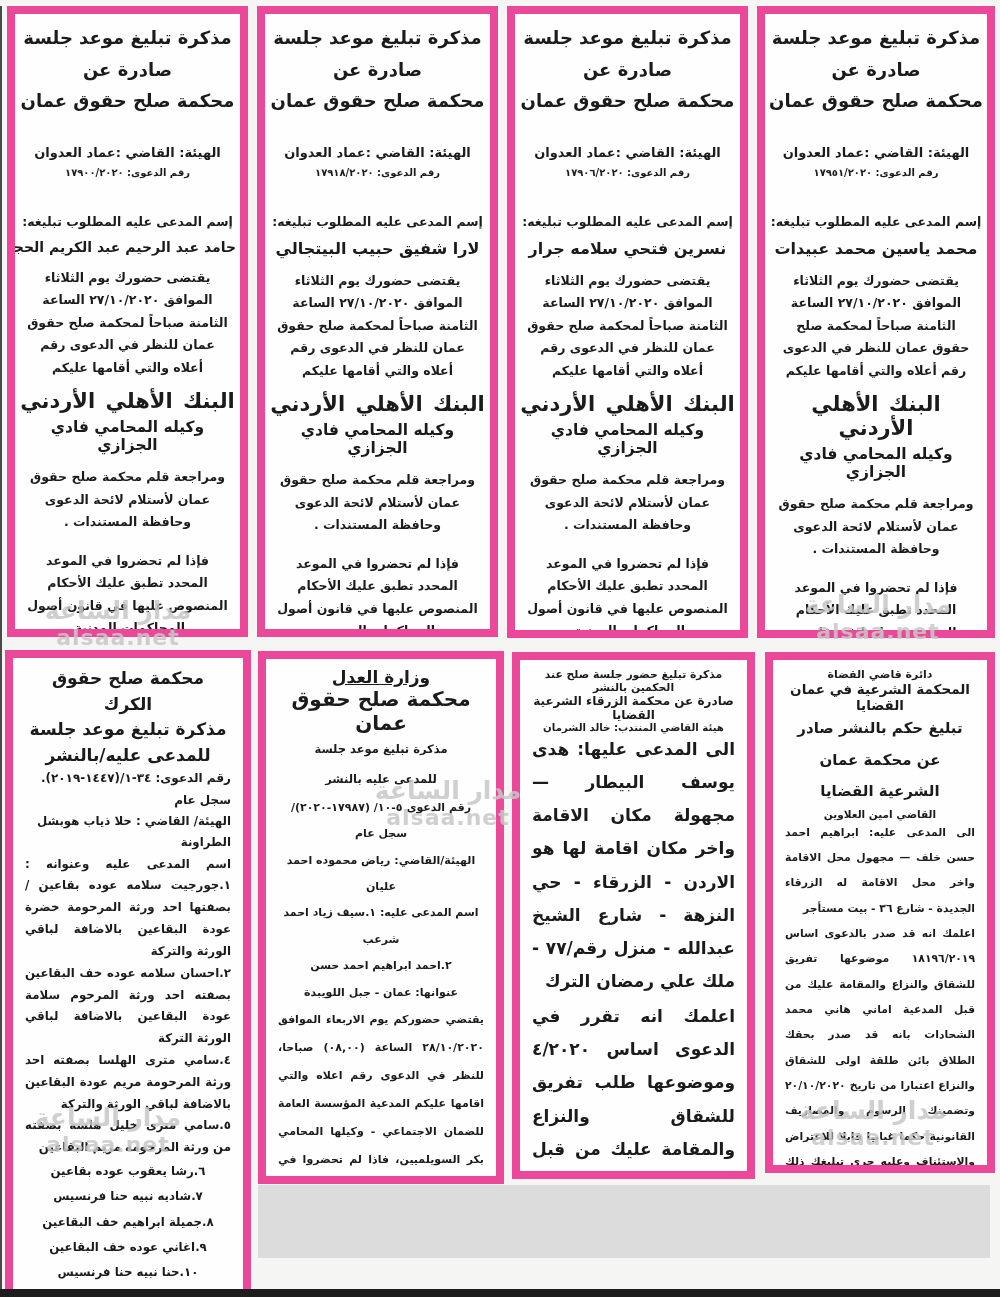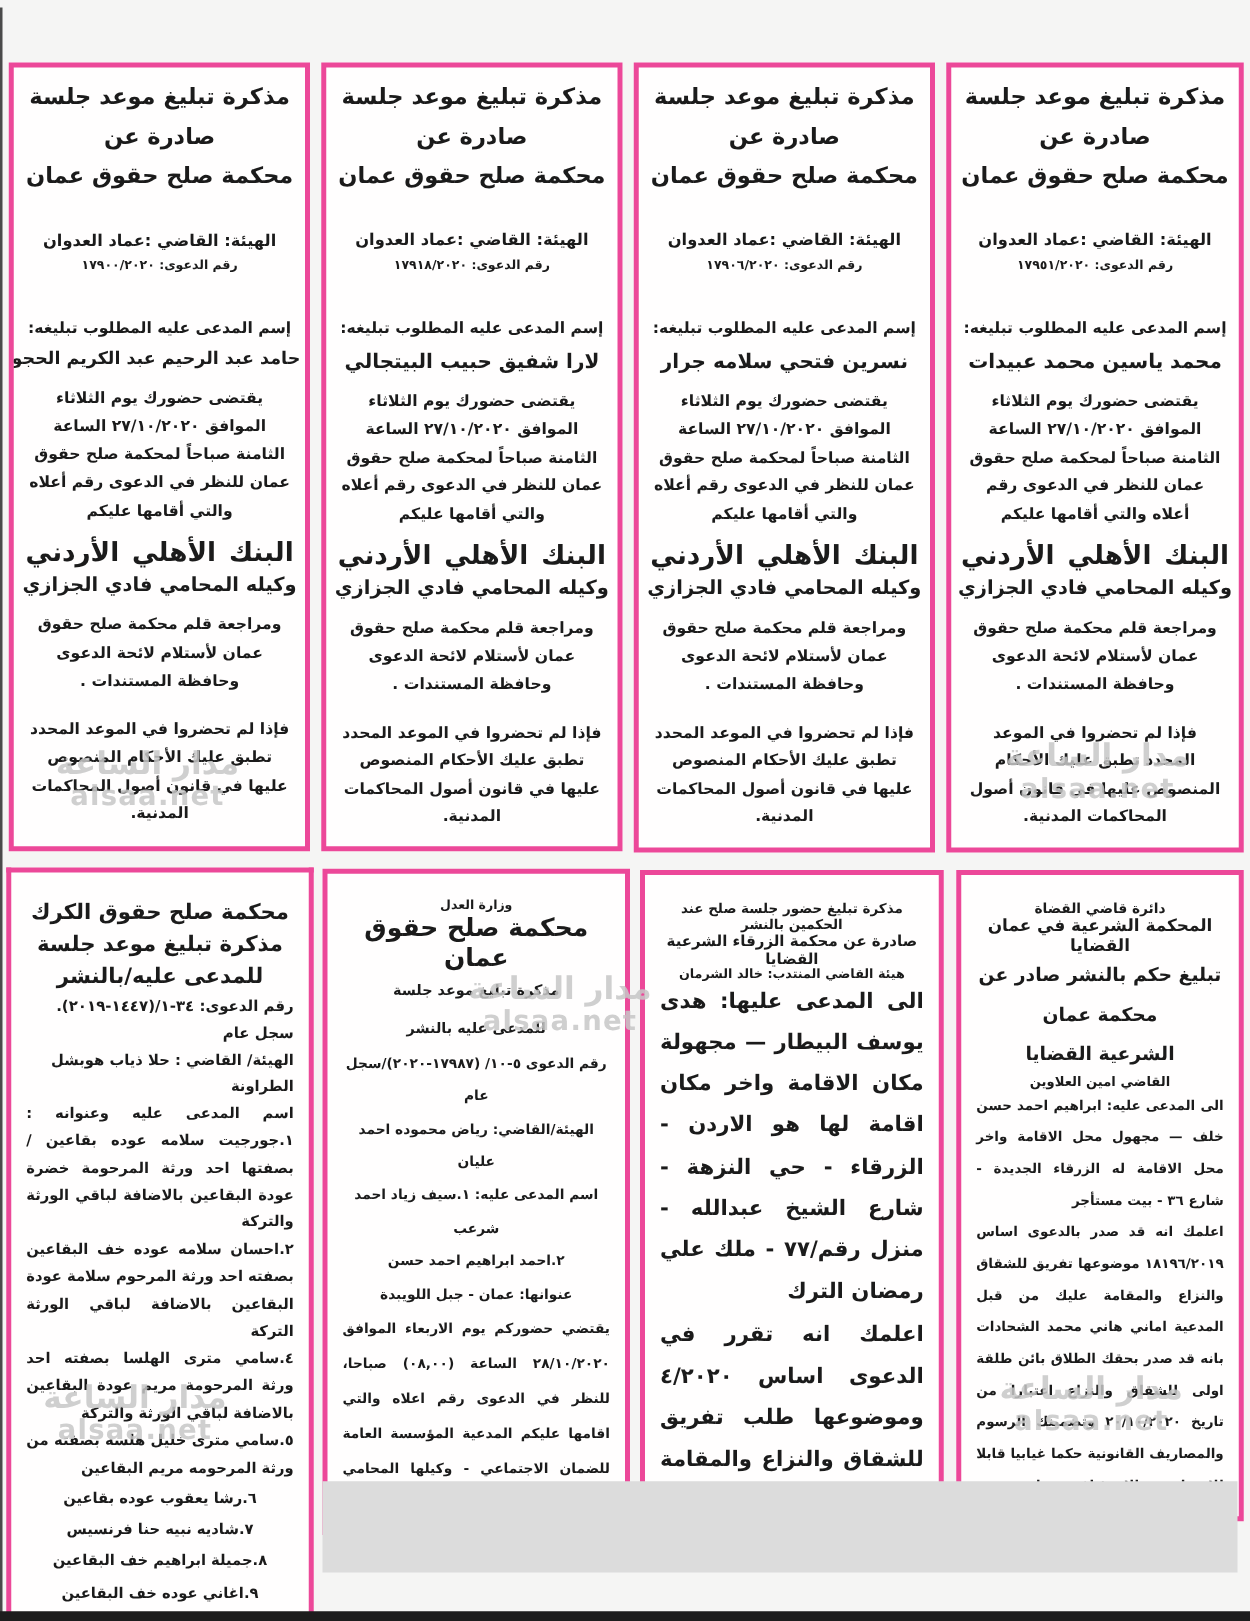--- a/index.html
+++ b/index.html
@@ -3,54 +3,54 @@
 <meta charset="utf-8">
 <style>
   html,body{margin:0;padding:0;}
   body{
     width:1000px;height:1297px;position:relative;overflow:hidden;
     background:#f5f5f4;
     font-family:"DejaVu Sans",sans-serif;
     color:#1b1b1b;direction:rtl;
   }
   .box{
-    position:absolute;background:#fffefe;border:4px solid #ec4899;
-    box-sizing:border-box;text-align:center;overflow:hidden;margin-top:44px;
+    position:absolute;background:#fffefe;border:8px solid #ec4899;
+    box-sizing:border-box;text-align:center;overflow:hidden;
   }
   
   .tn{padding:8px 4px;}
   .tn-title{font-size:18px;font-weight:700;line-height:1.75;}
   .tn-meta{font-size:13px;font-weight:700;line-height:1.55;margin-top:26px;}
   .tn-case{font-size:10px;font-weight:700;margin-top:4px;}
   .tn-intro{font-size:12.5px;font-weight:700;margin-top:36px;}
   .tn-name{font-size:16px;font-weight:700;margin-top:10px;white-space:nowrap;}
   .tn-name.small-name{font-size:14px;}
   .tn-body{font-size:12.5px;font-weight:700;line-height:1.8;margin-top:12px;padding:0 8px;}
   .tn-bank{font-size:21px;font-weight:700;margin-top:10px;word-spacing:3px;}
   .tn-agent{font-size:15.5px;font-weight:700;margin-top:5px;}
   .tn-warn{margin-top:16px;}
   
-  .bn{padding:20px 12px;font-weight:700;}
+  .bn{padding:8px 12px;font-weight:700;}
   .bn p{margin:0;}
   .c{text-align:center;}
   .j{text-align:justify;text-justify:inter-word;}
   
   .b4-dep{font-size:11px;margin-top:6px;}
   .b4-court{font-size:13.5px;margin-top:22px;}
   .b4-sub{font-size:15px;margin-top:20px;line-height:2.1;}
   .b4-judge{font-size:10.5px;margin-top:18px;}
   .b4-body{font-size:10.8px;line-height:2.35;margin-top:26px;}
   .b4-sig{font-size:12px;margin-top:14px;text-align:center;}
   
   .b3-t1{font-size:10.8px;margin-top:2px;}
   .b3-t2{font-size:12px;margin-top:16px;}
   .b3-judge{font-size:10.2px;margin-top:16px;}
   .b3-body{font-size:17px;line-height:1.95;margin-top:14px;}
   
-  .b2-min{font-size:10px;margin-top:2px;}
+  .b2-min{font-size:17px;margin-top:2px;text-decoration:underline;}
   .b2-court{font-size:20px;margin-top:14px;}
   .b2-sub{font-size:11.5px;margin-top:20px;line-height:2.6;}
   .b2-line{font-size:11px;margin-top:18px;line-height:2.4;}
   .b2-body{font-size:11px;line-height:2.55;margin-top:16px;}
   
   .b1-court{font-size:17px;line-height:1.5;margin-top:2px;}
   .b1-case{font-size:12px;text-align:right;margin-top:8px;line-height:1.8;}
   .b1-panel{font-size:11.8px;text-align:right;margin-top:6px;line-height:1.8;}
   .b1-item{font-size:11.8px;line-height:1.85;margin-top:4px;}
   .b1-item.cent{text-align:center;line-height:2.15;}

